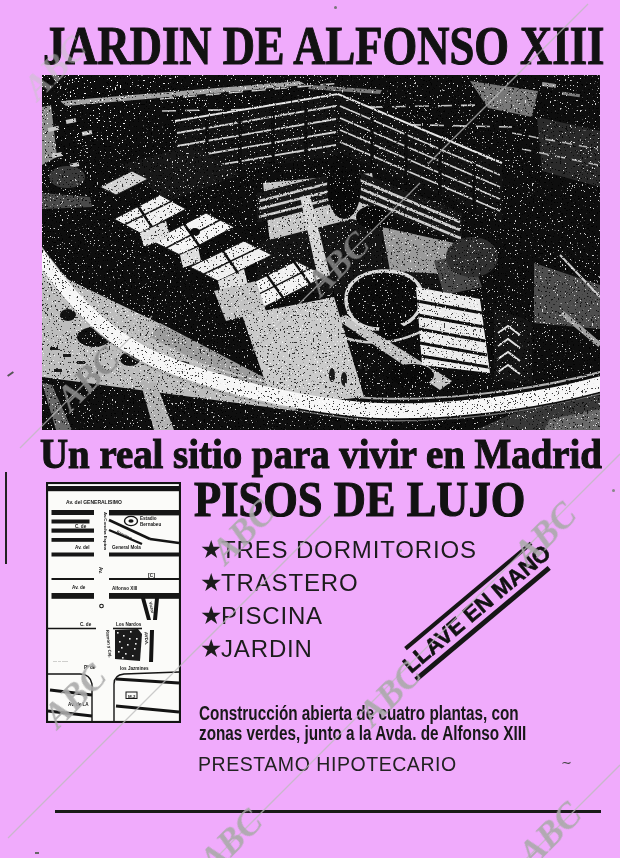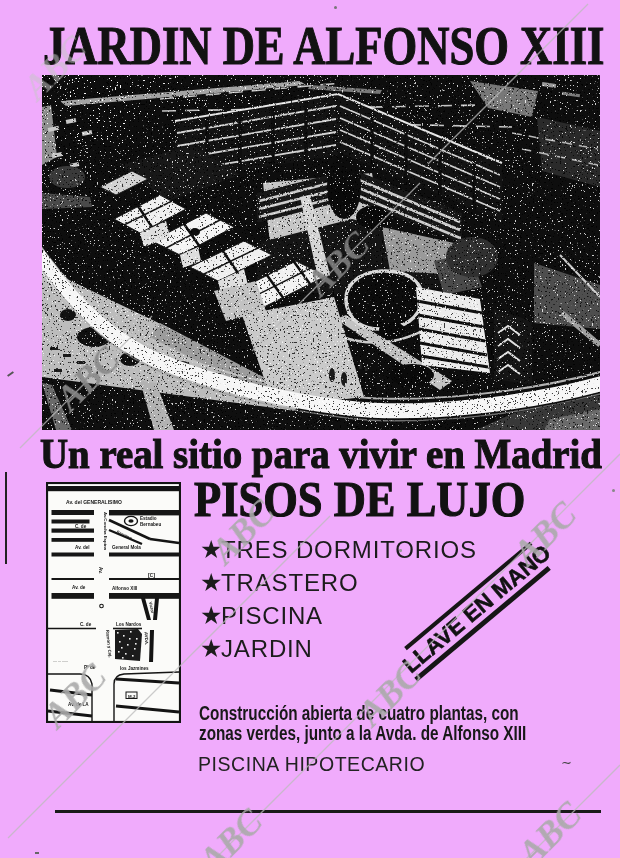--- a/index.html
+++ b/index.html
@@ -380,21 +380,21 @@
       <div style="position:absolute;left:0;top:6px;width:176px;text-align:center;font-weight:bold;font-size:22.5px;line-height:24px;white-space:nowrap;color:#121212;letter-spacing:0px;-webkit-text-stroke:0.5px #121212;">LLAVE EN MANO</div>
 
       <div style="position:absolute;left:0px;top:30px;width:174px;height:5px;background:#161616;"></div>
     </div>
   </div>
 
   <div class="abs" id="constr" style="left:199px;top:702.6px;font-size:20px;line-height:20px;font-weight:bold;color:#191919;white-space:nowrap;transform-origin:0 0;transform:scaleX(0.765);">
     Construcción abierta de cuatro plantas, con<br>zonas verdes, junto a la Avda. de Alfonso XIII
   </div>
 
-  <div class="abs" id="prestamo" style="left:198px;top:754.4px;font-size:19.5px;line-height:20px;letter-spacing:0.55px;color:#222;">PISCINA HIPOTECARIO</div>
+  <div class="abs" id="prestamo" style="left:198px;top:754.4px;font-size:19.5px;line-height:20px;letter-spacing:0.55px;color:#222;">PRESTAMO HIPOTECARIO</div>
 
 
   <div class="abs" style="left:55px;top:810px;width:546px;height:2.6px;background:#1a1a1a;"></div>
 
   <div class="abs" style="left:5px;top:472px;width:1.6px;height:92px;background:#222;"></div>
 
   <div class="abs" style="left:334px;top:6px;width:3px;height:3px;background:#777;border-radius:50%;"></div>
   <div class="abs" style="left:612px;top:489px;width:3px;height:3px;background:#888;border-radius:50%;"></div>
   <div class="abs" style="left:399px;top:549px;width:2.5px;height:2.5px;background:#999;border-radius:50%;"></div>
   <div class="abs" style="left:35px;top:852px;width:4px;height:2px;background:#666;"></div>

